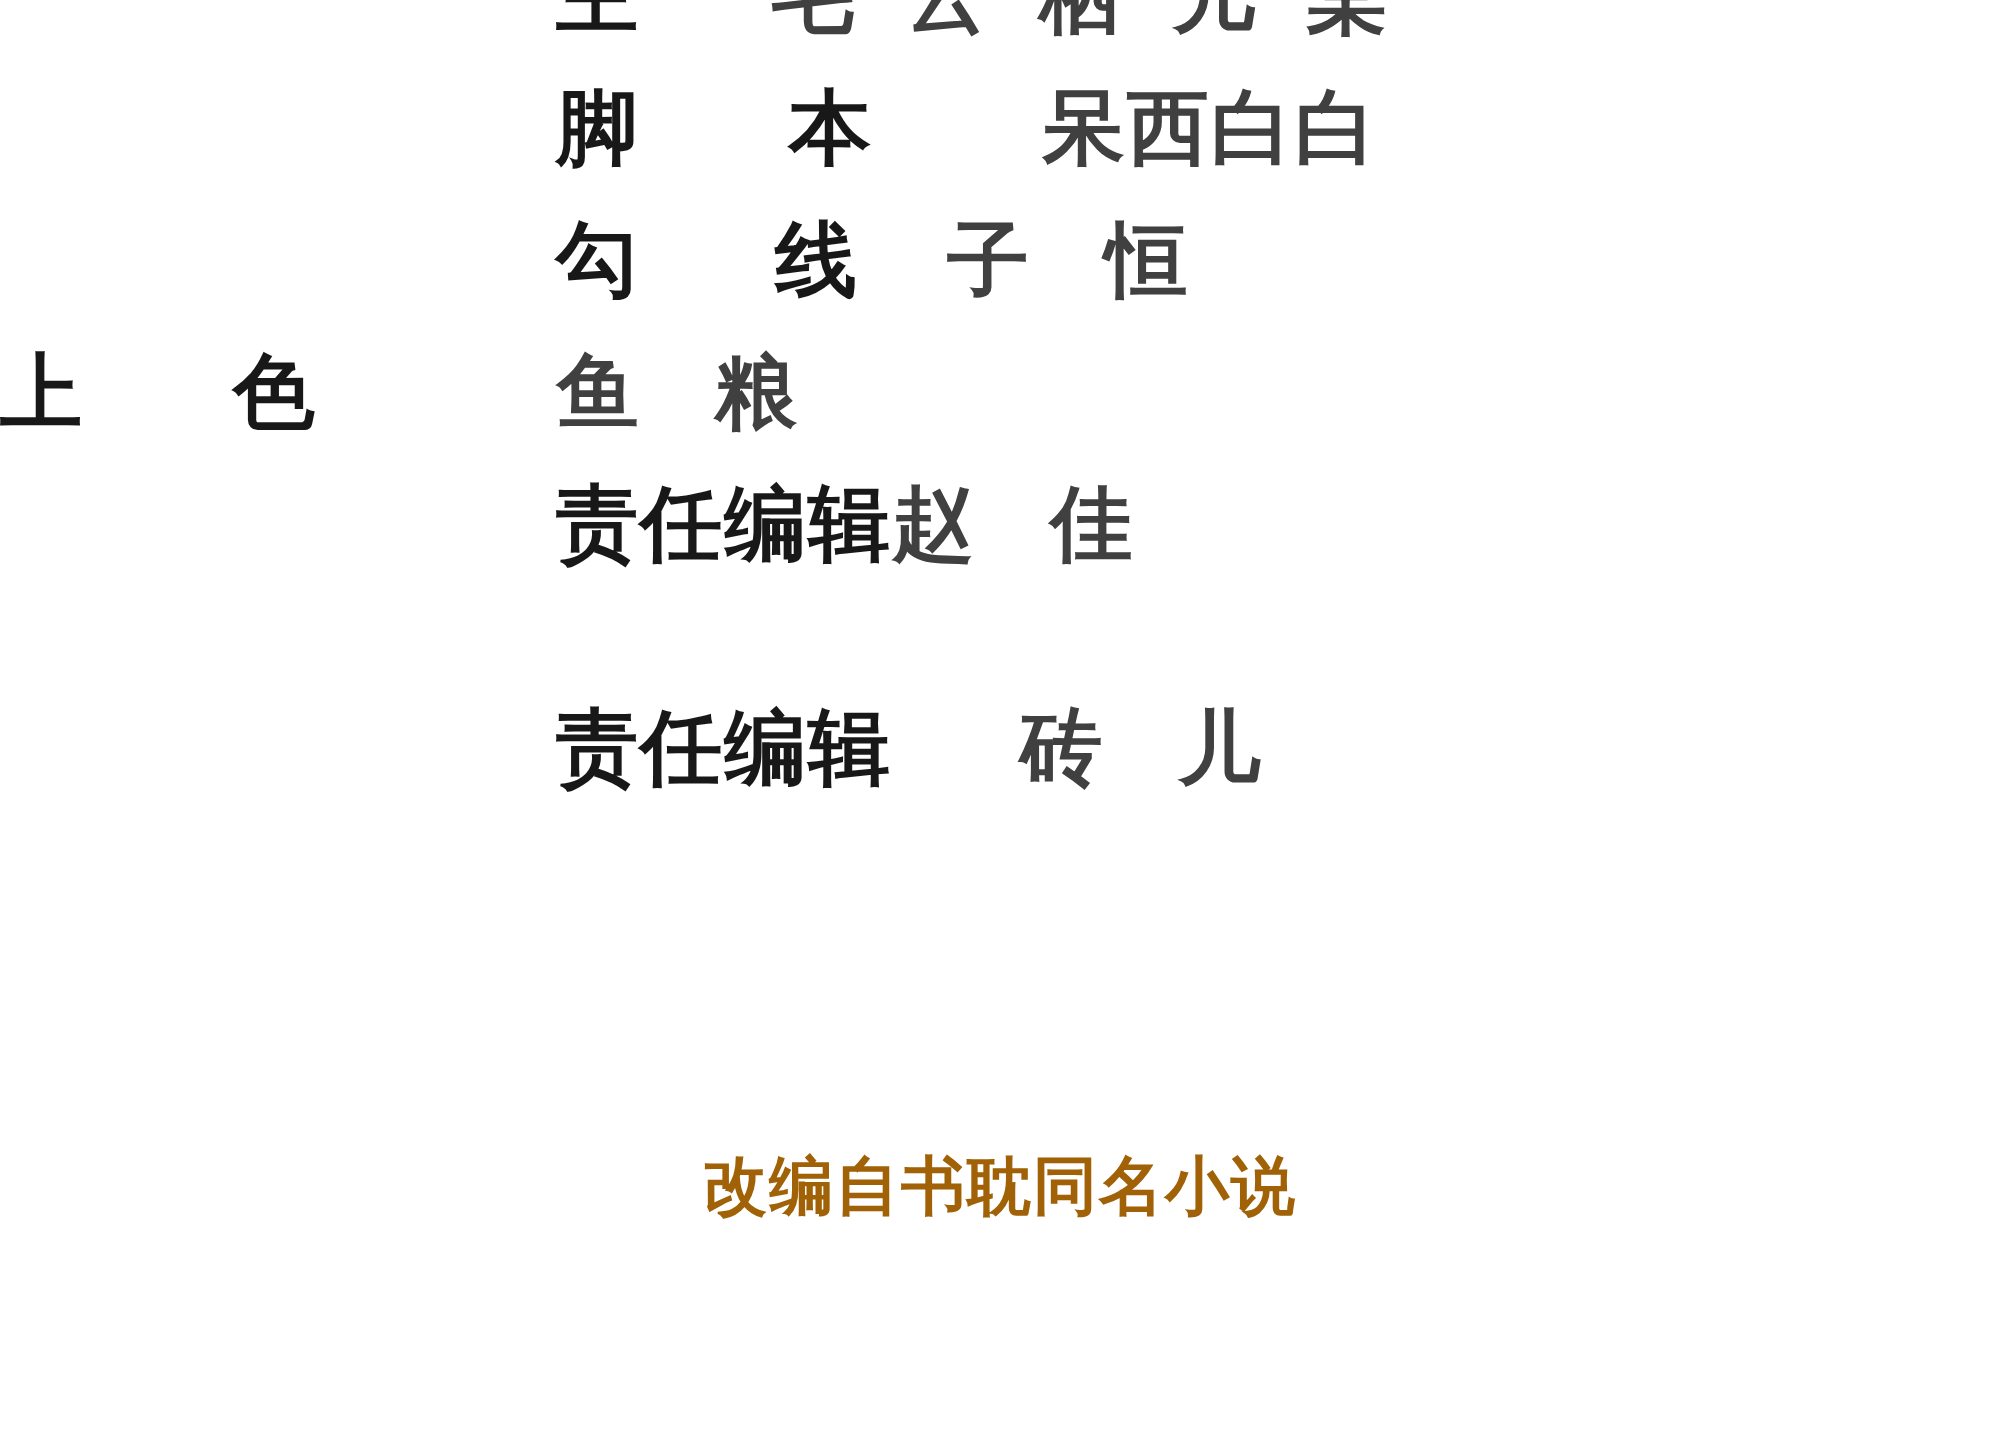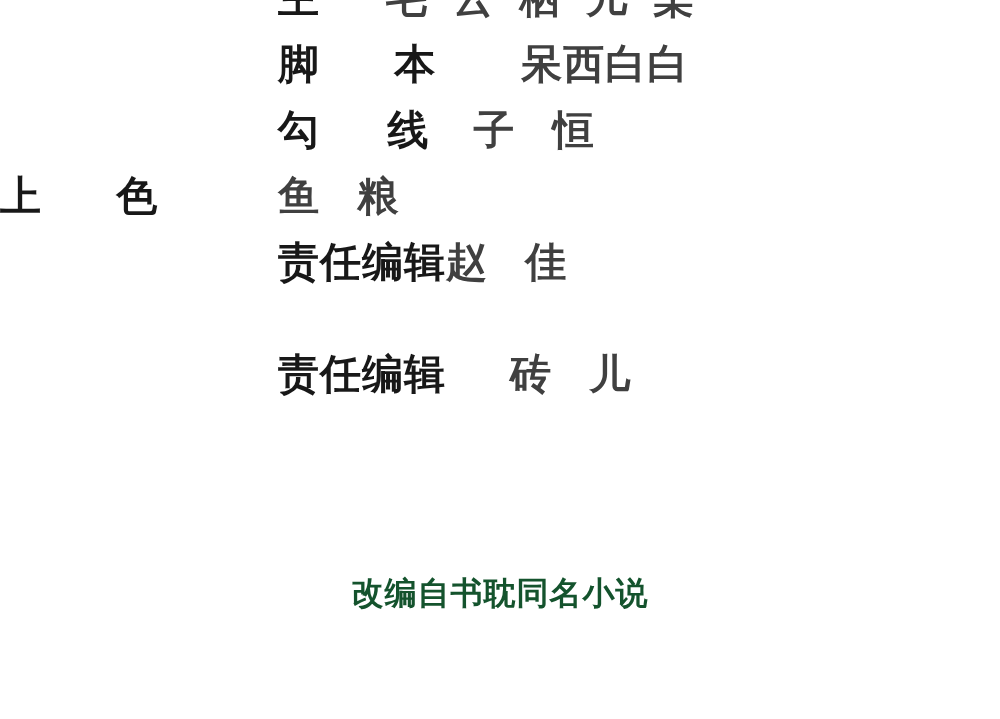--- a/index.html
+++ b/index.html
@@ -68,21 +68,21 @@
 
   .footnote {
     position: absolute;
     top: 572px;
     left: 0;
     width: 1000px;
     text-align: center;
     font-size: 32px;
     font-weight: 700;
     letter-spacing: 1px;
-    color: #14532d;
+    color: #a16207;
   }
 </style>
 </head>
 <body>
 
 <div class="page">
 
   <div class="credits">
 
     <div class="credit-row row-1">

